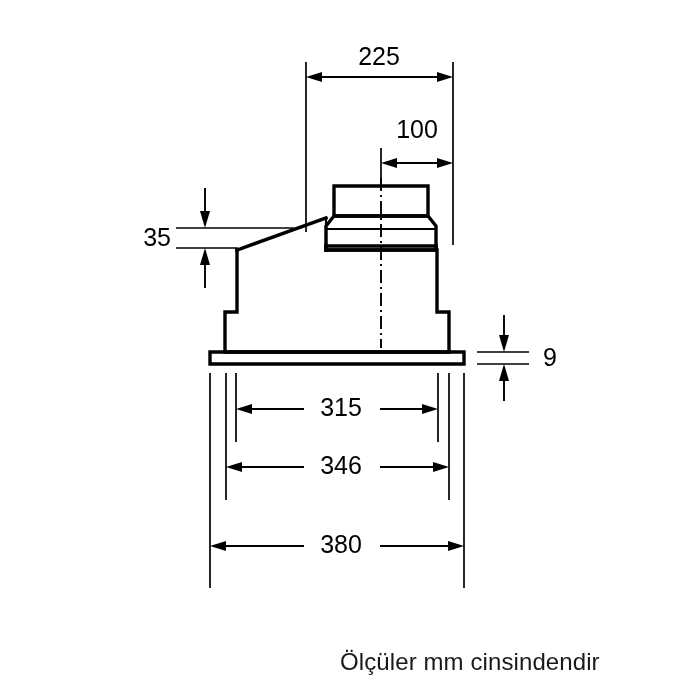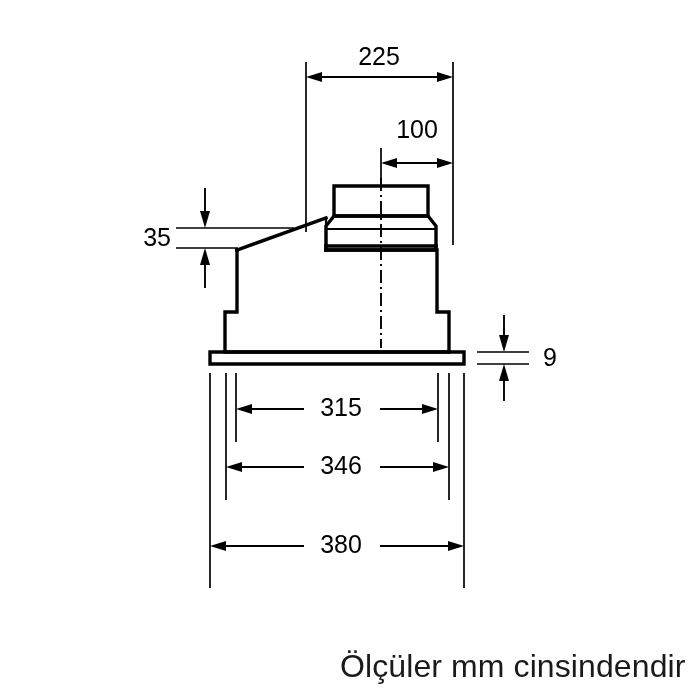--- a/index.html
+++ b/index.html
@@ -30,21 +30,21 @@
     text-anchor: end;
   }
   .dim-text-start {
     text-anchor: start;
   }
   .caption {
     position: absolute;
     left: 340px;
     top: 648px;
     font-family: "Liberation Sans", sans-serif;
-    font-size: 32px;
+    font-size: 24px;
     color: #1a1a1a;
     white-space: nowrap;
     letter-spacing: 0.1px;
   }
   .outline {
     fill: none;
     stroke: #000000;
     stroke-width: 3.4;
     stroke-linejoin: miter;
     stroke-linecap: square;

